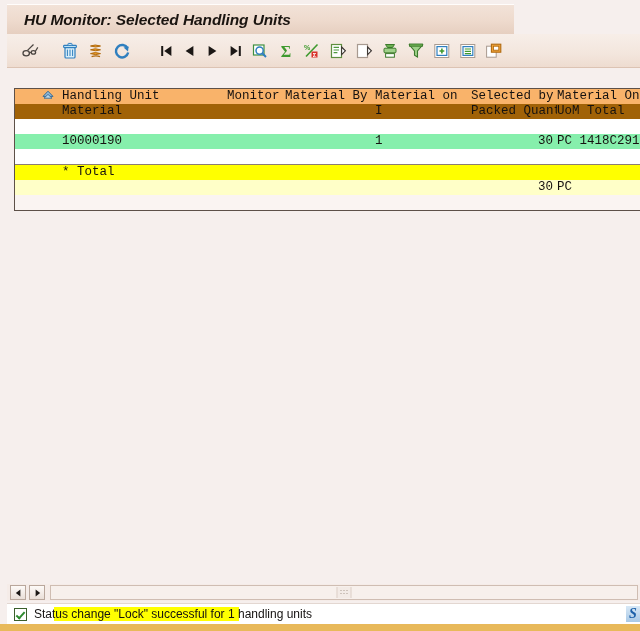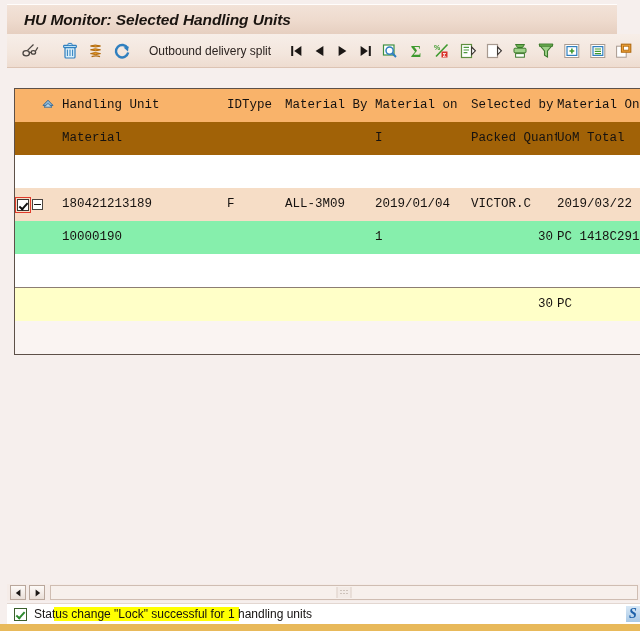--- a/index.html
+++ b/index.html
@@ -21,21 +21,21 @@
     left: 0; top: 0;
     width: 640px; height: 631px;
     background: #f6efed;
     box-sizing: border-box;
   }
 
   
   .titlebar {
     position: absolute;
     left: 7px; top: 4px;
-    width: 610px; height: 30px;
+    width: 507px; height: 30px;
     background: linear-gradient(to bottom, #f2e2d8 0%, #eedacd 55%, #e6cfc0 100%);
     border-top: 1px solid #fffdfc;
     box-sizing: border-box;
     display: flex;
     align-items: center;
   }
   .titlebar .title {
     font-family: "Liberation Sans", sans-serif;
     font-weight: bold;
     font-style: italic;
@@ -93,21 +93,21 @@
   table.alv {
     border-collapse: collapse;
     table-layout: fixed;
     width: 626px;
     font-family: "Liberation Mono", monospace;
     font-size: 12.5px;
     color: #161210;
   }
   table.alv td {
     padding: 0;
-    height: 33px;
+    height: 15px;
     line-height: 15px;
     white-space: nowrap;
     overflow: hidden;
     vertical-align: middle;
   }
   .r-hdr-a td { background: #f9b36a; height: 16px; line-height: 16px; }
   .r-hdr-b td { background: #a16207; height: 16px; line-height: 16px; }
   .r-spacer td { background: #ffffff; height: 7px; line-height: 7px; }
   .r-data-a td { background: #f6ddc6; height: 16px; line-height: 16px; }
   .r-data-b td { background: #86efac; height: 16px; line-height: 16px; }
@@ -332,21 +332,20 @@
 
     <div class="tb-item" title="Refresh">
       <svg class="tb-icon" viewBox="0 0 20 20">
         <path d="M15.6 7.2 A6.2 6.2 0 1 0 16.2 11.6" fill="none" stroke="#2f7fbf" stroke-width="2.4"></path>
         <path d="M11.6 6.6 L16.6 5.4 L16 10.6 Z" fill="#2f7fbf"></path>
       </svg>
     </div>
 
     <div class="tb-gap-md"></div>
 
-    <div class="tb-label">Outbound delivery split</div>
 
     <div class="tb-gap-md"></div>
 
     <div class="tb-item" title="First Page">
       <svg class="tb-nav" viewBox="0 0 17 18">
         <rect x="3.2" y="4" width="2" height="10" fill="#1b1715"></rect>
         <path d="M13.4 4 L13.4 14 L6.2 9 Z" fill="#1b1715"></path>
       </svg>
     </div>
     <div class="tb-gap-sm"></div>
@@ -465,70 +464,65 @@
       <tbody>
 
         <tr class="r-hdr-a">
           <td class="cell-ctl ta-r pad-r4">
             <svg class="sorticon" viewBox="0 0 14 12">
               <path d="M7 2.2 L12 7.4 L2 7.4 Z" fill="#8fb8d8" stroke="#3a6b93" stroke-width="1"></path>
               <path d="M7 5.4 L11 9.2 L3 9.2 Z" fill="#bcd8ec" stroke="#3a6b93" stroke-width="0.9"></path>
             </svg>
           </td>
           <td class="ta-l pad-l2">Handling Unit</td>
-          <td class="ta-l">IDType</td>
+          <td class="ta-l">Monitor</td>
           <td class="ta-l">Material By</td>
           <td class="ta-l">Material on</td>
           <td class="ta-l">Selected by</td>
           <td class="ta-l">Material On</td>
         </tr>
 
         <tr class="r-hdr-b">
           <td class="cell-ctl"></td>
           <td class="ta-l pad-l2">Material</td>
           <td class="ta-l"></td>
           <td class="ta-l"></td>
           <td class="ta-l">I</td>
           <td class="ta-r pad-r4">Packed Quantity</td>
           <td class="ta-l"><span>UoM</span>&nbsp;<span>Total</span></td>
         </tr>
 
         <tr class="r-spacer">
             <td colspan="7"></td>
           </tr>
 
-        <tr class="r-data-a">
-          <td class="cell-ctl">
-            <div class="ctlbox">
-              <span class="cbx"></span>
-              <span class="nodebox"></span>
-            </div>
-          </td>
-          <td class="ta-l pad-l2">180421213189</td>
-          <td class="ta-l">F</td>
-          <td class="ta-l">ALL-3M09</td>
-          <td class="ta-l">2019/01/04</td>
-          <td class="ta-l">VICTOR.C</td>
-          <td class="ta-l">2019/03/22</td>
-        </tr>
 
         <tr class="r-data-b">
           <td class="cell-ctl"></td>
           <td class="ta-l pad-l2">10000190</td>
           <td class="ta-l"></td>
           <td class="ta-l"></td>
           <td class="ta-l">1</td>
           <td class="ta-r pad-r4">30</td>
           <td class="ta-l"><span>PC</span>&nbsp;<span>1418C2910</span></td>
         </tr>
 
         <tr class="r-rule">
             <td colspan="7"></td>
           </tr>
 
+        <tr class="r-tot-a">
+          <td class="cell-ctl"></td>
+          <td class="ta-l pad-l2">* Total</td>
+          <td class="ta-l"></td>
+          <td class="ta-l"></td>
+          <td class="ta-l"></td>
+          <td class="ta-l"></td>
+          <td class="ta-l"></td>
+        </tr>
 
         <tr class="r-tot-b">
           <td class="cell-ctl"></td>
           <td class="ta-l pad-l2"></td>
           <td class="ta-l"></td>
           <td class="ta-l"></td>
           <td class="ta-l"></td>
           <td class="ta-r pad-r4">30</td>
           <td class="ta-l">PC</td>
         </tr>

